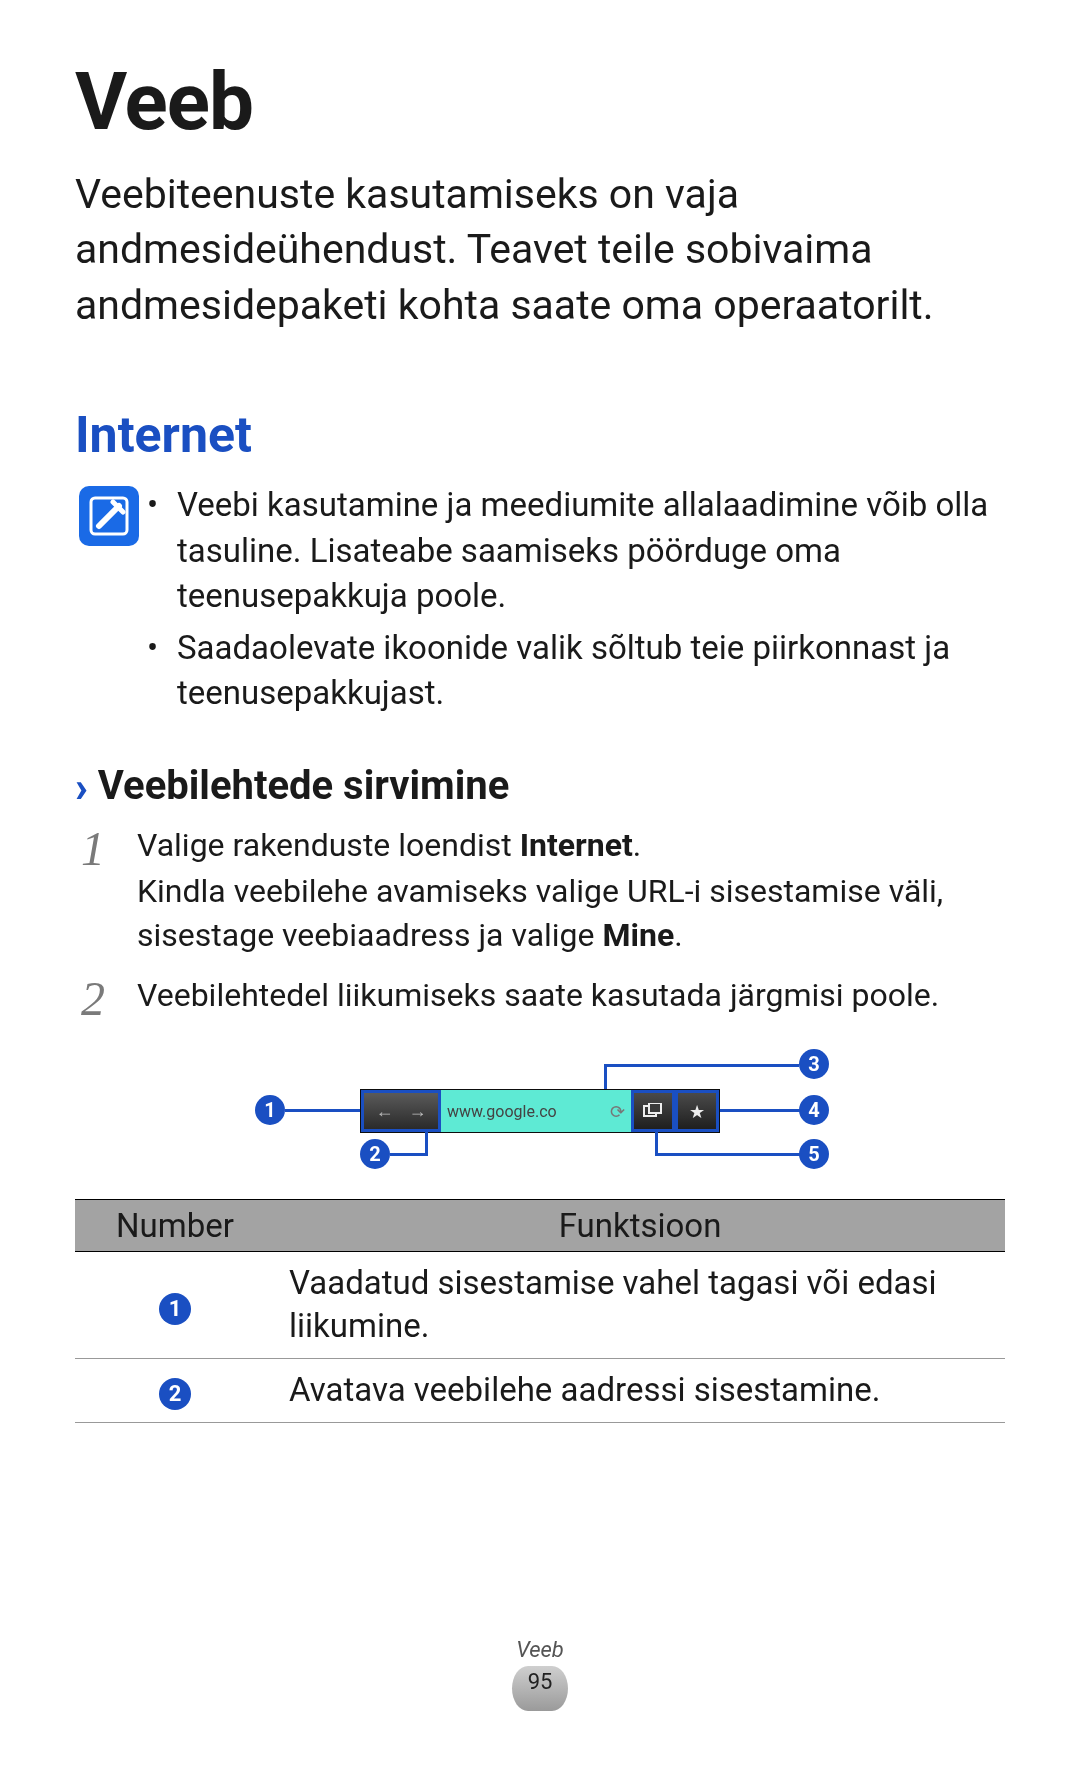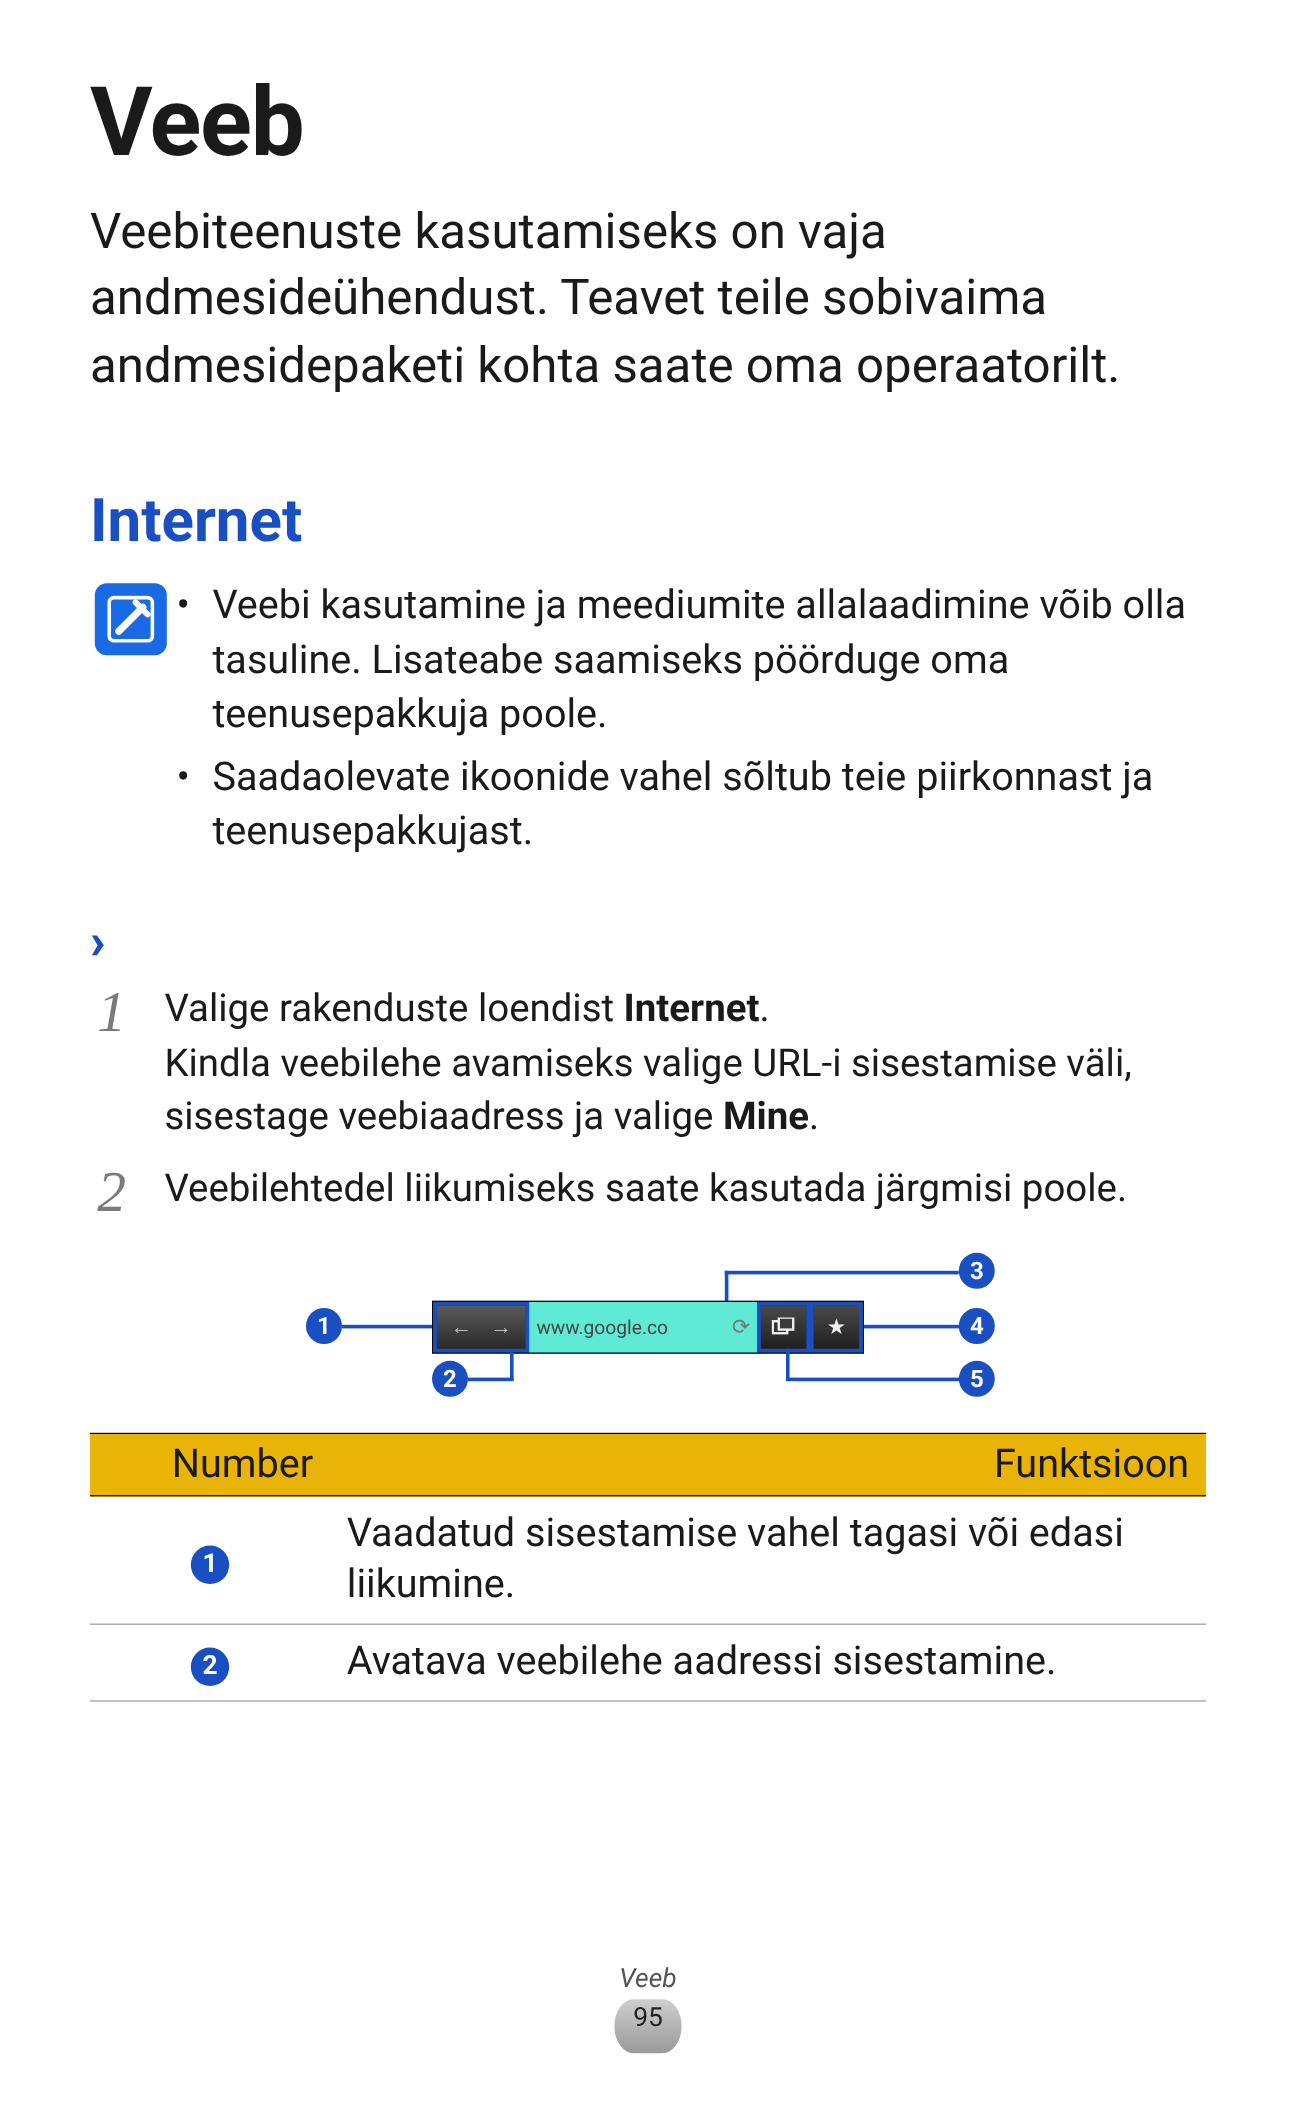--- a/index.html
+++ b/index.html
@@ -179,25 +179,25 @@
   }
 
   
   .func-table {
     width: 100%;
     border-collapse: collapse;
     font-size: 33px;
     margin-top: 6px;
   }
   .func-table th {
-    background: #eab308;
+    background: #a3a3a3;
     border-top: 1.5px solid #000;
     border-bottom: 1.5px solid #000;
     font-weight: 400;
-    text-align: right;
+    text-align: center;
     padding: 6px 14px;
   }
   .func-table th:first-child { width: 200px; }
   .func-table td {
     border-bottom: 1px solid #999;
     padding: 10px 14px;
     vertical-align: middle;
     line-height: 1.3;
   }
   .func-table td.num {
@@ -250,26 +250,27 @@
   <div class="note-block">
     <div class="note-icon-box">
       <svg width="40" height="40" viewBox="0 0 40 40">
         <rect x="2" y="2" width="36" height="36" rx="4" fill="none" stroke="#fff" stroke-width="3"></rect>
         <path d="M10 30 L30 10" stroke="#fff" stroke-width="6" stroke-linecap="round"></path>
         <path d="M24 6 L34 16" stroke="#fff" stroke-width="5" stroke-linecap="round"></path>
       </svg>
     </div>
     <ul class="note-list">
       <li>Veebi kasutamine ja meediumite allalaadimine võib olla tasuline. Lisateabe saamiseks pöörduge oma teenusepakkuja poole.</li>
-      <li>Saadaolevate ikoonide vahel sõltub teie piirkonnast ja teenusepakkujast.</li>
+      <li>Saadaolevate ikoonide valik sõltub teie piirkonnast ja teenusepakkujast.</li>
     </ul>
   </div>
 
   <div class="sub-heading">
     <span class="chevron">›</span>
+    <h3>Veebilehtede sirvimine</h3>
   </div>
 
   <ol class="steps">
     <li class="step">
       <div class="step-num">1</div>
       <div class="step-body">
         <div class="para">
           <span>Valige rakenduste loendist </span><b>Internet</b><span>.</span>
         </div>
         <div class="para">

